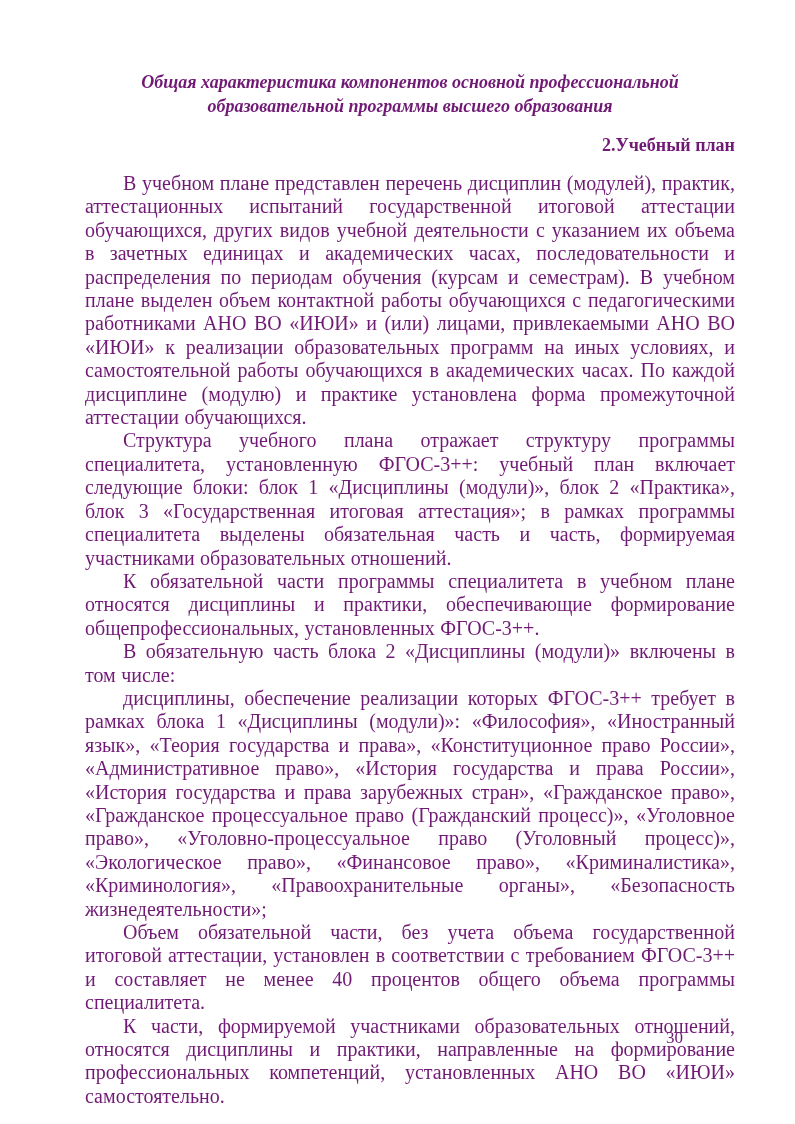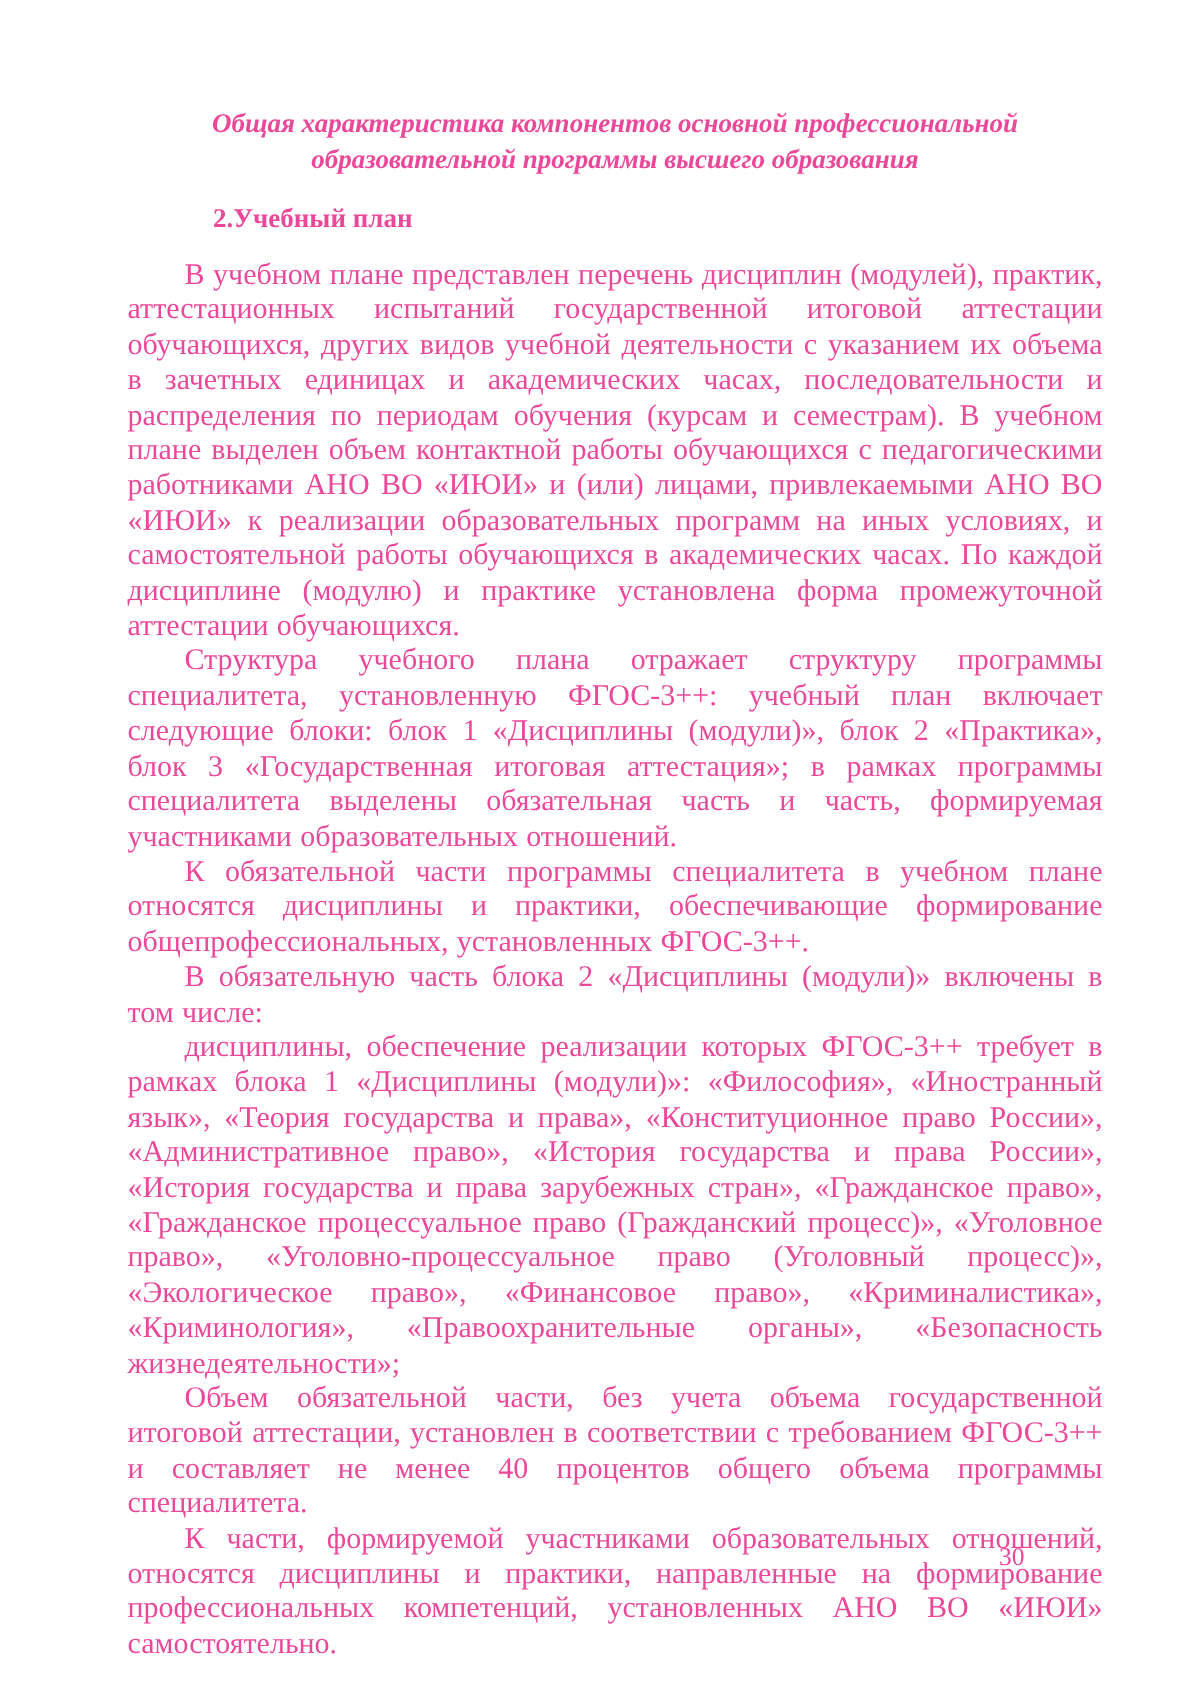--- a/index.html
+++ b/index.html
@@ -5,21 +5,21 @@
   html, body {
     margin: 0;
     padding: 0;
     background: #ffffff;
   }
   .page {
     position: relative;
     width: 795px;
     height: 1124px;
     background: #ffffff;
-    color: #ec4899;
+    color: #701a75;
     font-family: "Liberation Serif", "DejaVu Serif", serif;
     overflow: hidden;
     box-sizing: border-box;
   }
   .content {
     position: absolute;
     left: 85px;
     top: 70px;
     width: 650px;
   }
@@ -29,20 +29,21 @@
     font-weight: bold;
     font-style: italic;
     text-align: center;
     margin: 0 0 0 0;
   }
   .section-heading {
     font-size: 18px;
     line-height: 23px;
     font-weight: bold;
     margin: 16px 0 15px 57px;
+    text-align: right;
   }
   .body-par {
     font-size: 20px;
     line-height: 23.4px;
     text-align: justify;
     text-indent: 38px;
     margin: 0;
     word-spacing: 0.5px;
   }
   .page-number {

